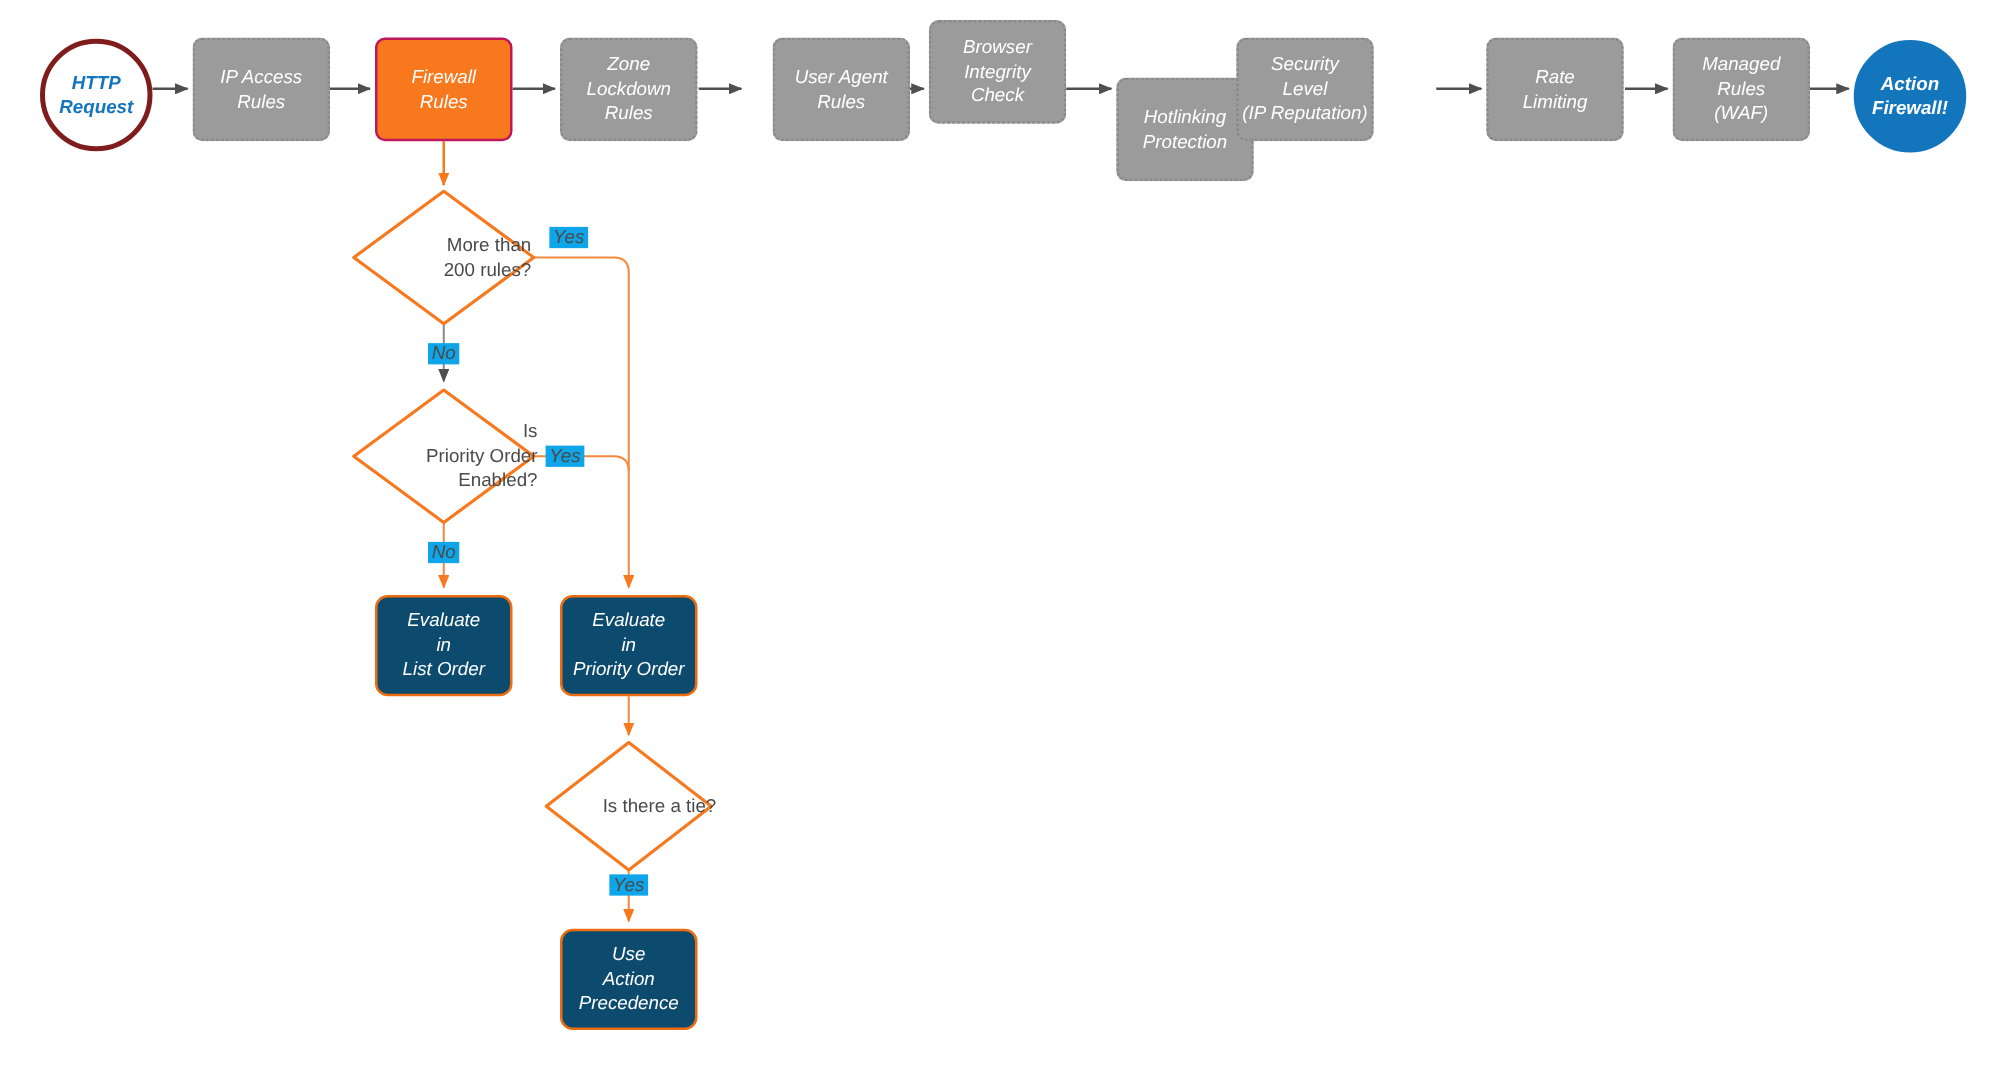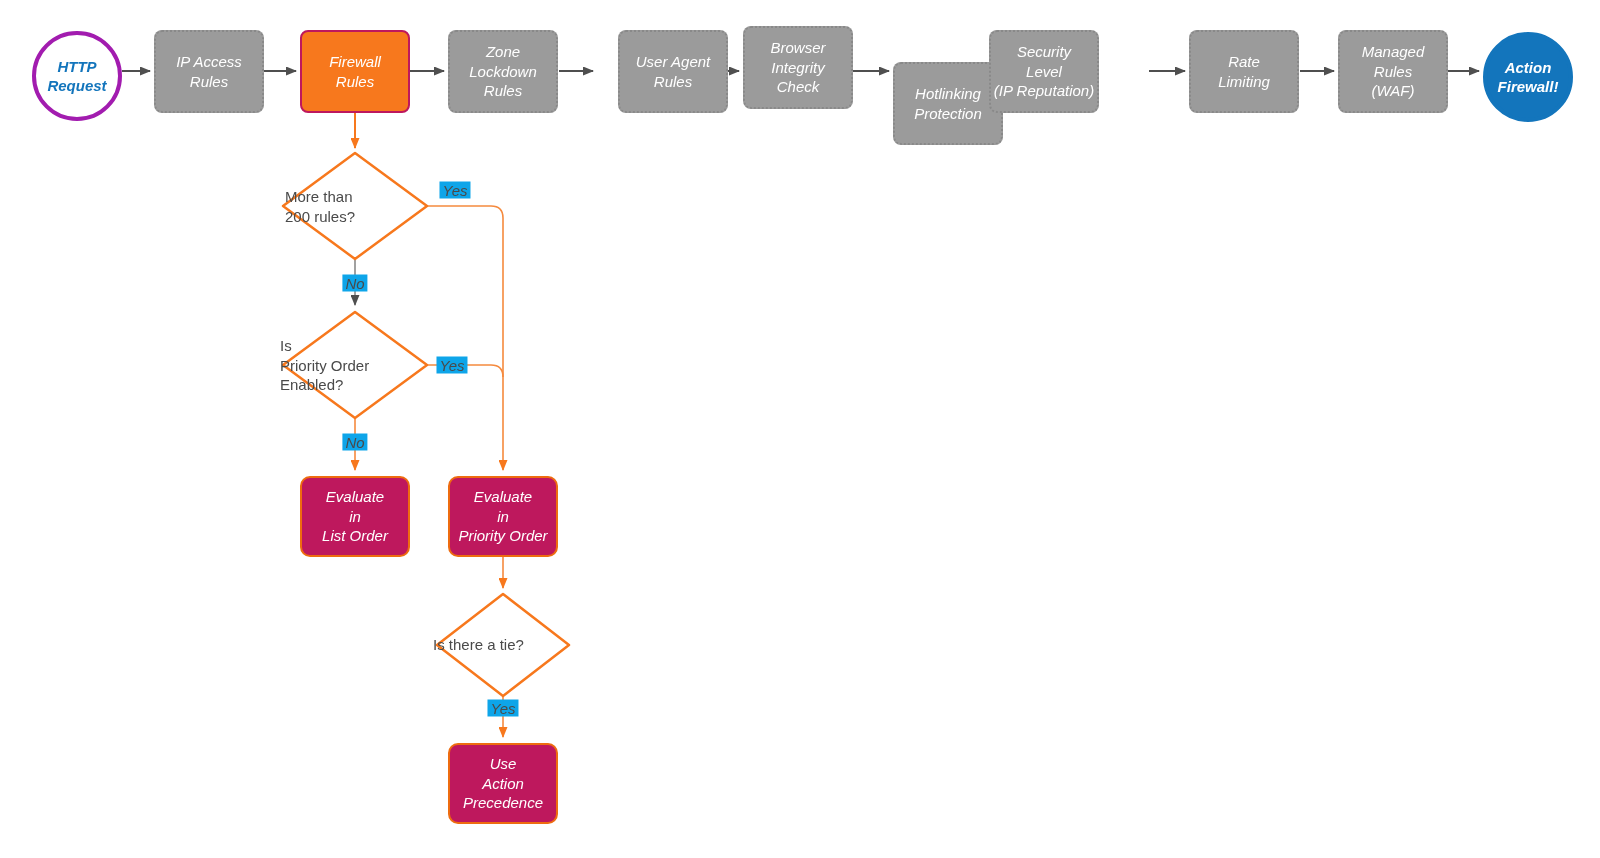--- a/index.html
+++ b/index.html
@@ -7,41 +7,41 @@
   .canvas{
     position:relative;width:1600px;height:858px;background:#ffffff;overflow:hidden;
   }
   .layer{position:absolute;left:0;top:0;}
   
   .circle{
     position:absolute;border-radius:50%;box-sizing:border-box;
     display:flex;align-items:center;justify-content:center;text-align:center;
     font-size:15px;font-weight:bold;font-style:italic;line-height:1.3;white-space:pre-line;
   }
-  .circle.start{background:#ffffff;border:4px solid #a21caf;color:#1375bc;}
+  .circle.start{background:#ffffff;border:4px solid #7f1d1d;color:#1375bc;}
   .circle.end{background:#1375bc;border:4px solid #1375bc;color:#ffffff;}
   
   .stage{
     position:absolute;width:110px;height:83px;box-sizing:border-box;
     background:#9b9b9b;border:2px dotted #898989;border-radius:8px;
     display:flex;align-items:center;justify-content:center;text-align:center;
     color:#ffffff;font-size:15px;font-style:italic;line-height:1.3;white-space:pre-line;
   }
   .stage.highlight{background:#f7781d;border:2px solid #be185d;}
   
   .action{
     position:absolute;width:110px;height:81px;box-sizing:border-box;
-    background:#be185d;border:2px solid #ee6c10;border-radius:10px;
+    background:#0c4a6e;border:2px solid #ee6c10;border-radius:10px;
     display:flex;align-items:center;justify-content:center;text-align:center;
     color:#ffffff;font-size:15px;font-style:italic;line-height:1.3;white-space:pre-line;
   }
   
   .diamond-label{
     position:absolute;transform:translate(-50%,-50%);
-    color:#4a4a4a;font-size:15px;line-height:1.3;text-align:left;white-space:pre-line;
+    color:#4a4a4a;font-size:15px;line-height:1.3;text-align:right;white-space:pre-line;
   }
   
   .edge-label{
     position:absolute;transform:translate(-50%,-50%);
     color:#4a4a4a;font-size:15px;font-style:italic;background:#0ea5e9;padding:0 3px;
   }
 </style>
 </head>
 <body>
 
@@ -90,21 +90,21 @@
 
   <div class="stage" style="left:154px;top:30px;">IP Access
 Rules</div>
   <div class="stage highlight" style="left:300px;top:30px;">Firewall
 Rules</div>
   <div class="stage" style="left:448px;top:30px;">Zone
 Lockdown
 Rules</div>
   <div class="stage" style="left:618px;top:30px;">User Agent
 Rules</div>
-  <div class="stage" style="left:743px;top:26px;">Browser
+  <div class="stage" style="left:743px;top:16px;">Browser
 Integrity
 Check</div>
   <div class="stage" style="left:893px;top:14px;margin-top:48px;">Hotlinking
 Protection</div>
   <div class="stage" style="left:989px;top:30px;">Security
 Level
 (IP Reputation)</div>
   <div class="stage" style="left:1189px;top:30px;">Rate
 Limiting</div>
   <div class="stage" style="left:1338px;top:30px;">Managed

